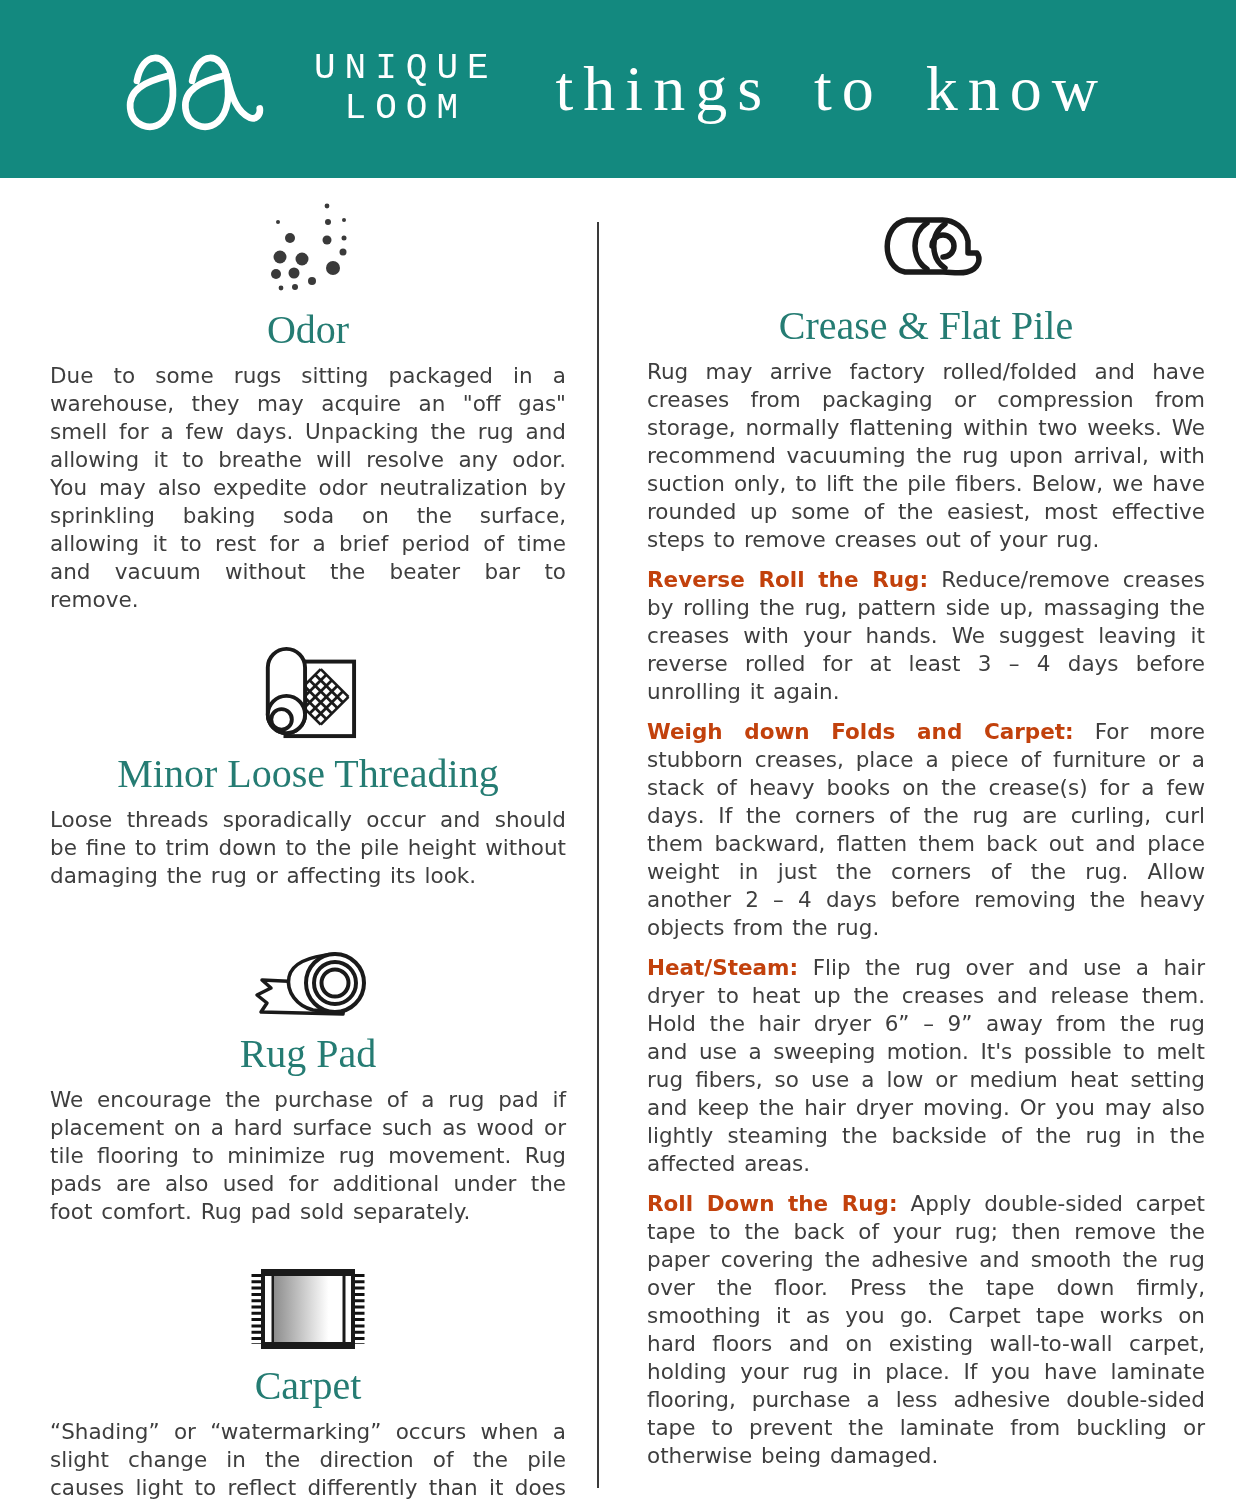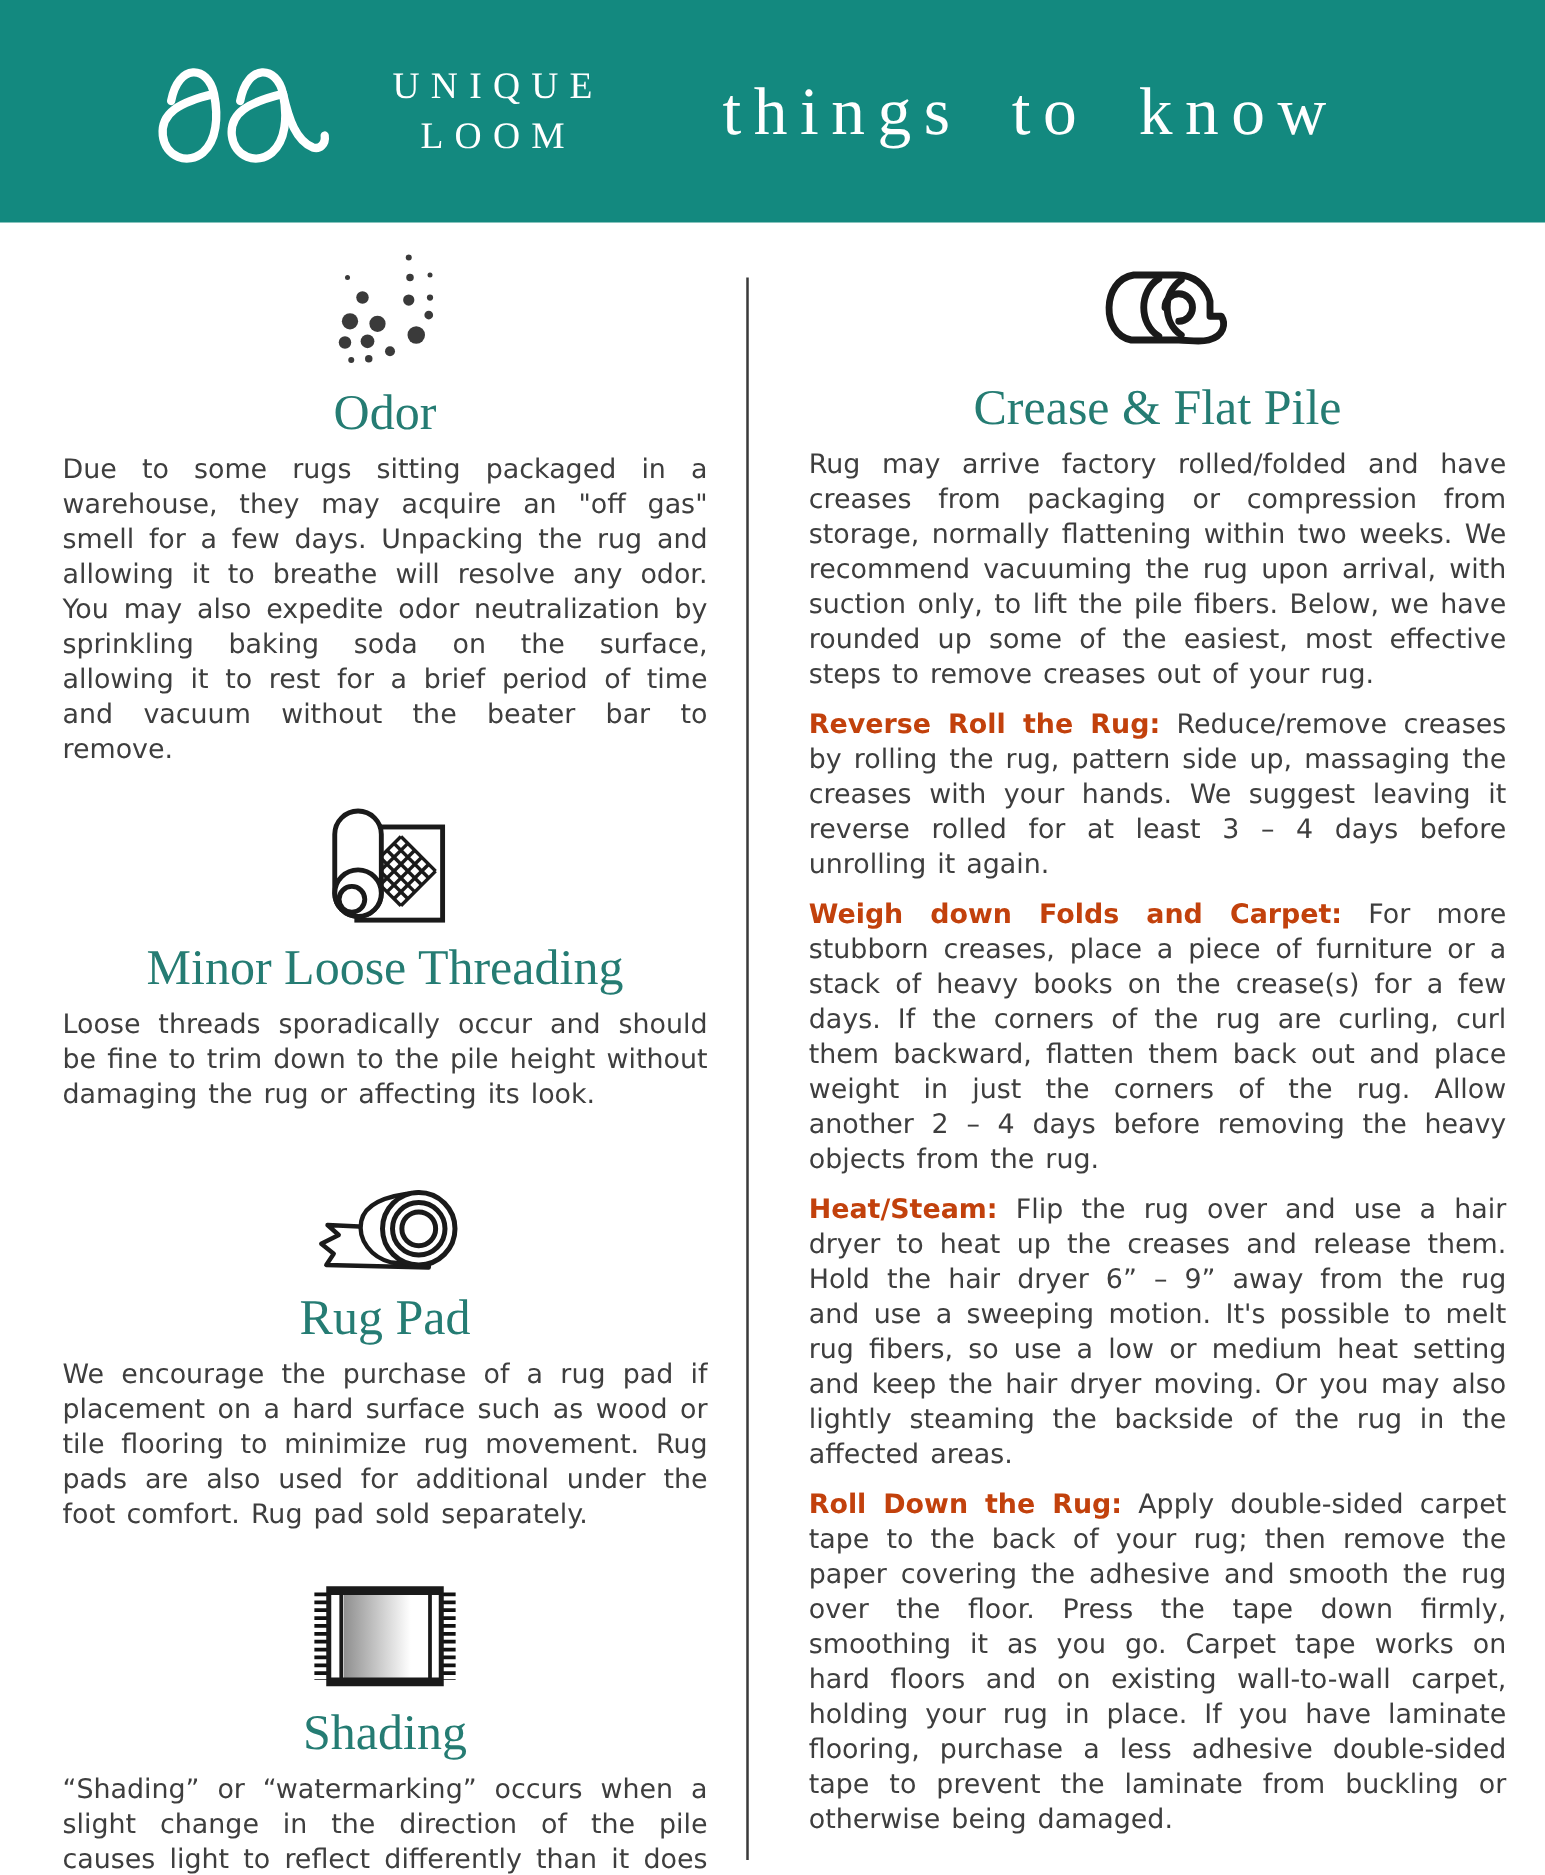--- a/index.html
+++ b/index.html
@@ -3,24 +3,24 @@
 <meta charset="utf-8">
 <style>
   html,body{margin:0;padding:0;background:#ffffff;}
   body{width:1236px;height:1500px;overflow:hidden;font-family:"DejaVu Sans",sans-serif;}
 
   
   .banner{height:178px;background:#13897f;display:flex;align-items:center;
           padding:0 60px 0 100px;box-sizing:border-box;}
   .logo{flex:0 0 auto;}
   .brand{color:#ffffff;margin-left:24px;text-align:center;
-         font-family:Liberation Serif, serif;font-size:30px;
+         font-family:Liberation Mono, monospace;font-size:36px;
          letter-spacing:9px;line-height:40px;font-weight:400;}
   .banner-title{flex:1;text-align:center;color:#ffffff;
-      font-family:"Liberation Serif",serif;font-size:54px;font-weight:400;
+      font-family:"Liberation Serif",serif;font-size:64px;font-weight:400;
       letter-spacing:10px;word-spacing:16px;padding-right:10px;}
 
   
   .content{display:flex;align-items:stretch;padding-left:38px;box-sizing:border-box;
            height:1322px;}
   .col{box-sizing:border-box;}
   .col.left{width:540px;}
   .divider{width:2px;background:#3a3a3a;margin:44px 36px 12px 19px;}
   .col.right{width:582px;}
 
@@ -144,21 +144,21 @@
           <line x1="16" y1="10" x2="16" y2="80" stroke="#111" stroke-width="11" stroke-dasharray="3,3.3"></line>
           <line x1="118" y1="10" x2="118" y2="80" stroke="#111" stroke-width="11" stroke-dasharray="3,3.3"></line>
           <rect x="22" y="7" width="90" height="76" fill="#fff" class="ink" stroke-width="4"></rect>
           <rect x="34" y="11" width="67" height="68" fill="url(#sg)"></rect>
           <line x1="32" y1="9" x2="32" y2="81" class="ink" stroke-width="3"></line>
           <line x1="103" y1="9" x2="103" y2="81" class="ink" stroke-width="3"></line>
           <line x1="22" y1="9" x2="112" y2="9" class="ink" stroke-width="6"></line>
           <line x1="22" y1="81" x2="112" y2="81" class="ink" stroke-width="6"></line>
         </svg>
       </div>
-      <h2 class="sec">Shading</h2>
+      <h2 class="sec">Carpet</h2>
       <p class="body">“Shading” or “watermarking” occurs when a slight change in the direction of the pile causes light to reflect differently than it does in the surrounding areas, appearing darker. This is an inherent characteristic of almost all pile rugs and is not considered a defect.</p>
     </section>
 
   </div>
 
   <div class="divider"></div>
 
   <div class="col right rsec">
 
     <div class="icon-wrap">

